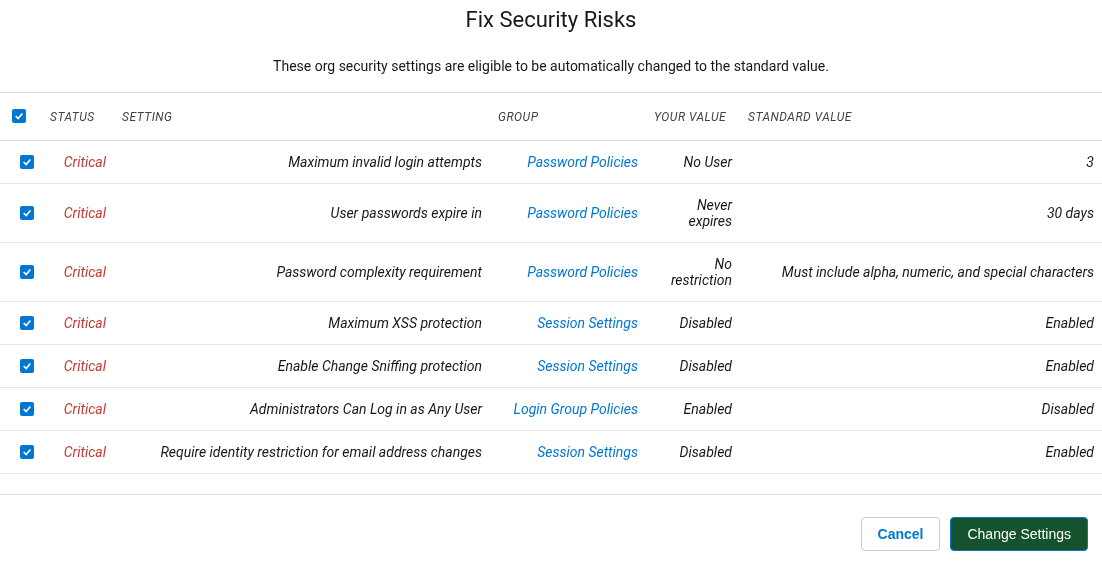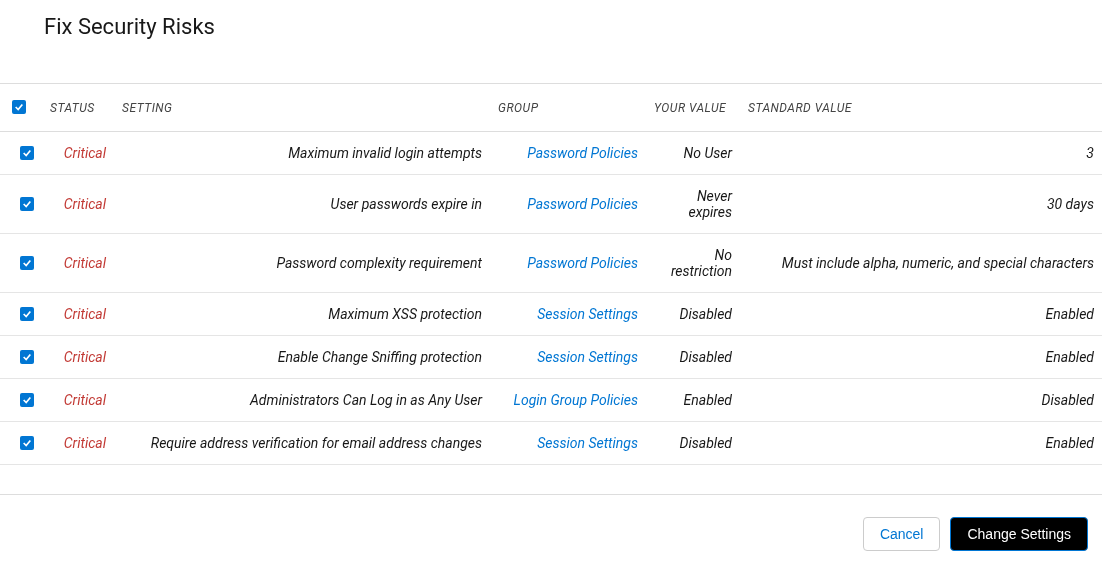--- a/index.html
+++ b/index.html
@@ -15,24 +15,23 @@
       height: 573px;
       overflow: hidden;
     }
     .container {
       width: 100%;
       height: 100%;
       display: flex;
       flex-direction: column;
     }
     .header {
-      text-align: left;
-      padding-top: 14px;
+      text-align: center;
+      padding-top: 7px;
       padding-bottom: 18px;
-      margin-left: 44px;
     }
     .header h1 {
       font-size: 22px;
       font-weight: 400;
       color: #181818;
       margin-bottom: 26px;
     }
     .header p {
       font-size: 14px;
       color: #181818;
@@ -123,33 +122,35 @@
       padding: 8px 16px;
       font-size: 14px;
       border-radius: 4px;
       cursor: pointer;
       border: 1px solid transparent;
     }
     .btn-secondary {
       background: #fff;
       border: 1px solid #ccc;
       color: #0176d3;
+      font-weight: bold;
     }
     .btn-primary {
-      background: #000000;
+      background: #14532d;
       color: #fff;
       border: 1px solid #0176d3;
     }
   </style>
 </head>
 <body>
 
 <div class="container">
   <div class="header">
     <h1>Fix Security Risks</h1>
+    <p>These org security settings are eligible to be automatically changed to the standard value.</p>
   </div>
 
   <div class="table-wrap">
     <table>
       <thead>
         <tr>
           <th class="col-checkbox">
             <span class="checkbox">
               <svg viewBox="0 0 12 12">
                   <polyline points="2,6 5,9 10,3"></polyline>
@@ -236,21 +237,21 @@
             <td class="col-yourvalue">Enabled</td>
             <td class="col-standardvalue">Disabled</td>
           </tr>
           <tr>
             <td class="col-checkbox"><span class="checkbox">
                 <svg viewBox="0 0 12 12">
                   <polyline points="2,6 5,9 10,3"></polyline>
                 </svg>
               </span></td>
             <td class="col-status status-critical">Critical</td>
-            <td class="col-setting">Require address verification for email address changes</td>
+            <td class="col-setting">Require identity restriction for email address changes</td>
             <td class="col-group"><span class="link">Session Settings</span></td>
             <td class="col-yourvalue">Disabled</td>
             <td class="col-standardvalue">Enabled</td>
           </tr>
         </tbody>
     </table>
   </div>
 
   <div class="footer">
     <button class="btn btn-secondary">Cancel</button>

